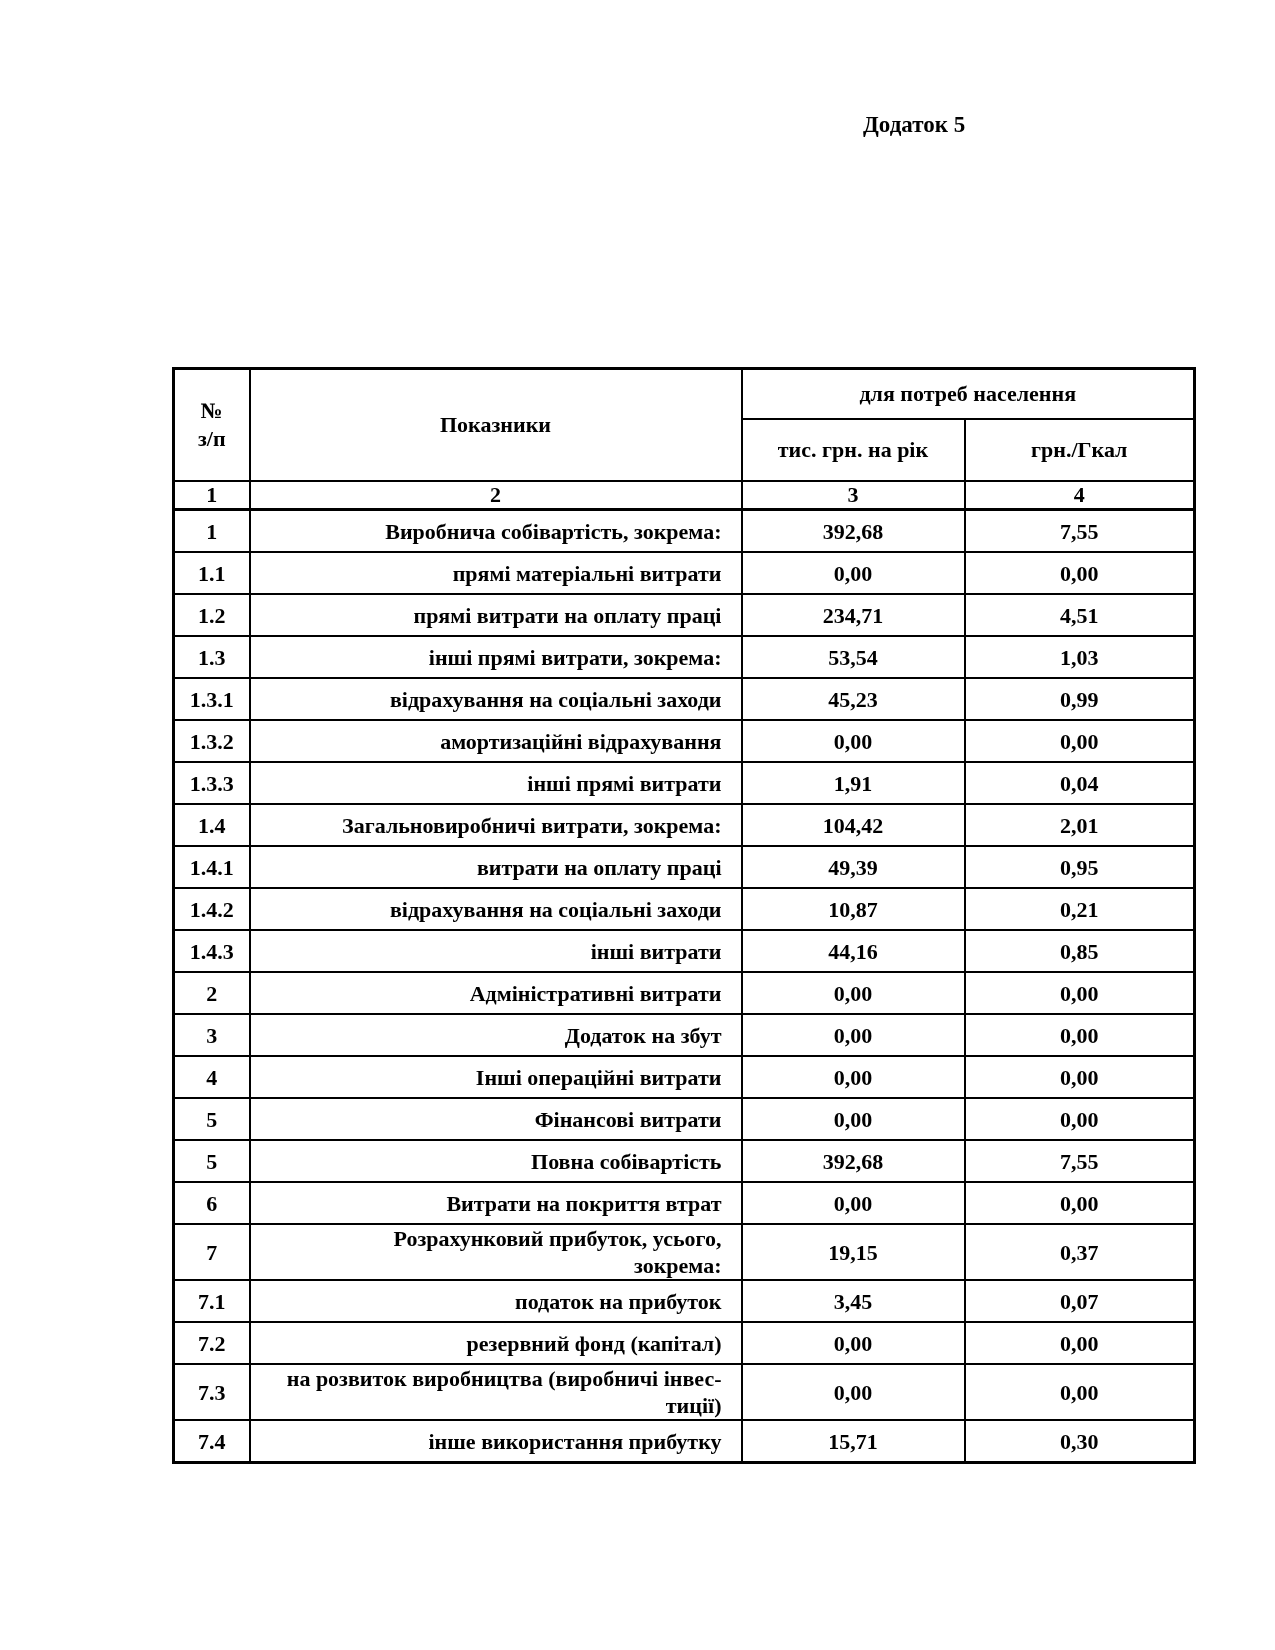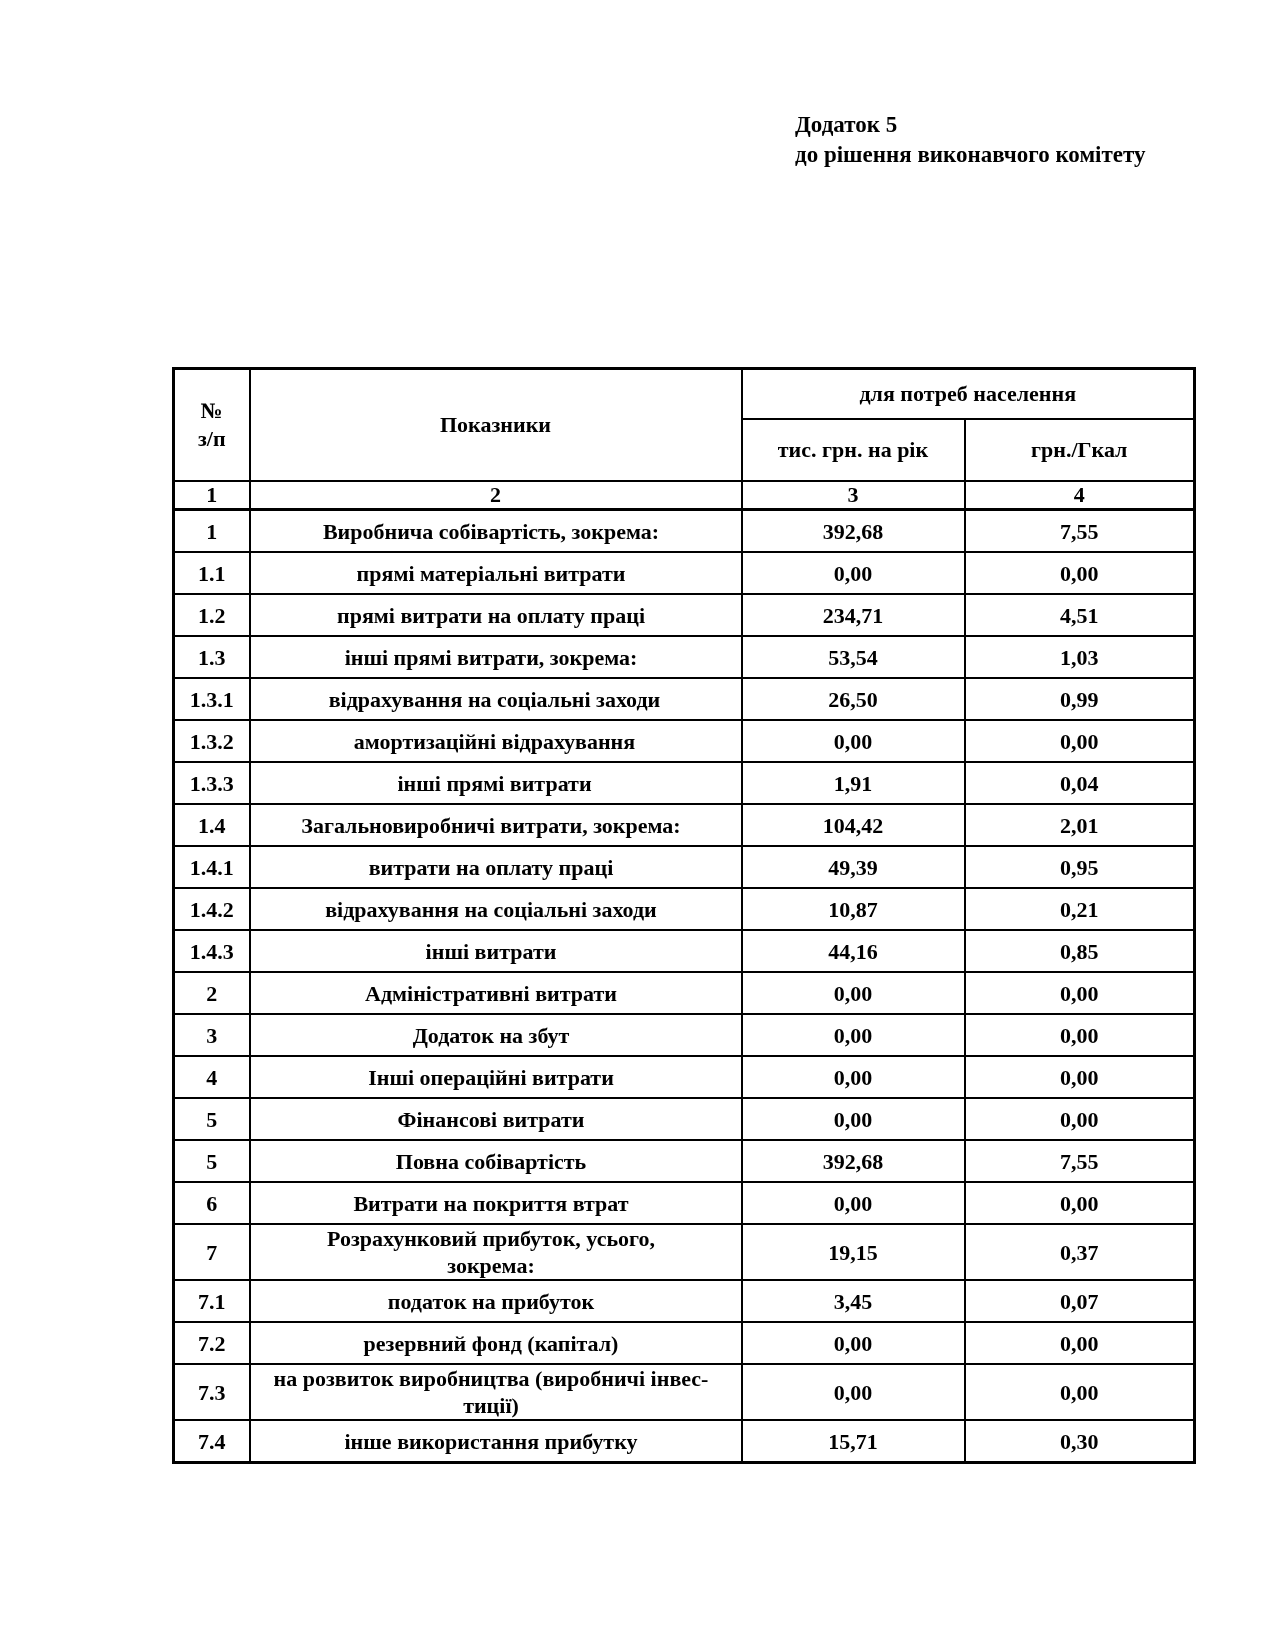--- a/index.html
+++ b/index.html
@@ -6,21 +6,21 @@
   .page {
     position:relative;
     width:1275px; height:1650px;
     background:#ffffff;
     color:#000000;
     font-family:"Liberation Serif", "DejaVu Serif", serif;
     font-weight:bold;
     overflow:hidden;
   }
   .note {
-    position:absolute; left:795px; top:110px;
+    position:absolute; left:863px; top:110px;
     font-size:23px; line-height:30px;
     white-space:nowrap;
   }
   .title-block {
     position:absolute; left:52px; right:0; top:238px;
     text-align:center; font-size:23px; line-height:30px;
   }
   .title-line2 { margin-top:14px; }
   table.tbl {
     position:absolute; left:172px; top:367px;
@@ -40,34 +40,33 @@
     text-align:center;
     padding:0 4px;
   }
   .h-corner { line-height:28px; }
   .h-corner .blk { display:block; }
   .h-group { height:48px;margin-top:32px; }
   .h-sub { height:60px;border-radius:6px; }
   tr.numrow td { height:26px; border-bottom:3px solid #000; }
   tbody td { height:40px; line-height:27px; }
   td.c-label {
-    text-align:center;
+    text-align:right;
     padding-left:10px; padding-right:19px;
     white-space:pre-line;
   }
   td.c-label.indent { padding-left:17px; }
 </style>
 </head>
 <body>
 
 <div class="page">
 
   <div class="note">
     <div>Додаток 5</div>
-    <div>до рішення виконавчого комітету</div>
   </div>
 
 
   <table class="tbl">
     <colgroup>
       <col class="c1">
         <col class="c2">
         <col class="c3">
         <col class="c4">
     </colgroup>
@@ -116,21 +115,21 @@
   <tr>
     <td class="c-num">1.3</td>
     <td class="c-label">інші прямі витрати, зокрема:</td>
     <td class="c-v1">53,54</td>
     <td class="c-v2">1,03</td>
   </tr>
 
   <tr>
     <td class="c-num">1.3.1</td>
     <td class="c-label indent">відрахування  на соціальні заходи</td>
-    <td class="c-v1">26,50</td>
+    <td class="c-v1">45,23</td>
     <td class="c-v2">0,99</td>
   </tr>
 
   <tr>
     <td class="c-num">1.3.2</td>
     <td class="c-label indent">амортизаційні відрахування</td>
     <td class="c-v1">0,00</td>
     <td class="c-v2">0,00</td>
   </tr>
 

